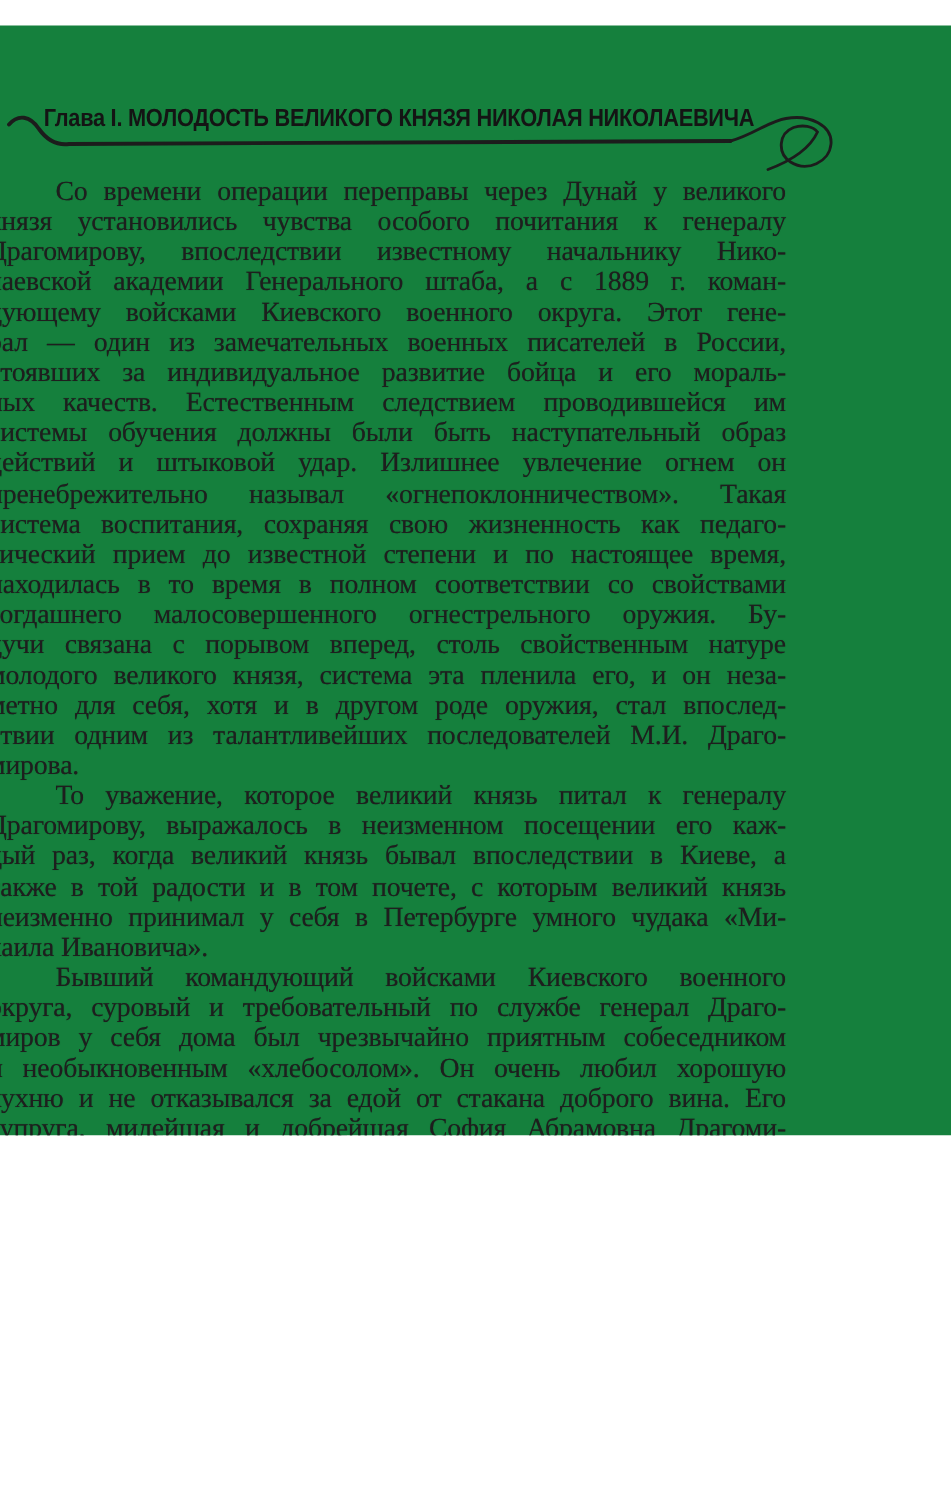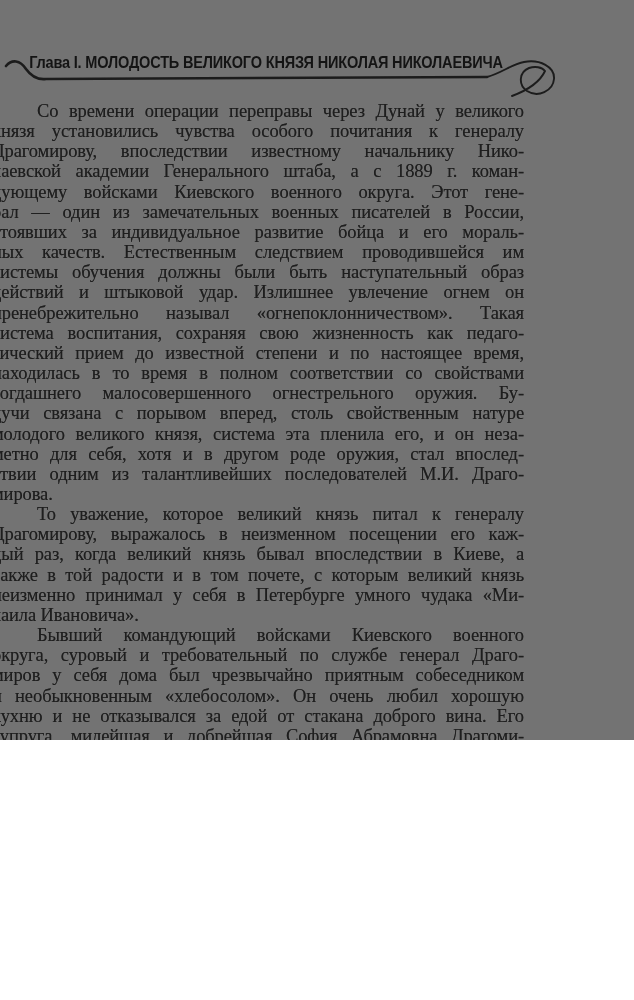--- a/index.html
+++ b/index.html
@@ -4,23 +4,24 @@
 <style>
   html, body {
     margin: 0;
     padding: 0;
     background: #ffffff;
   }
   .page {
     position: relative;
     width: 634px;
     height: 740px;
-    background: #737373;
+    background: #15803d;
     overflow: hidden;
     color: #1d1d1d;
+    margin-top: 17px;
   }
   .chapter-title {
     position: absolute;
     top: 53px;
     left: -8px;
     width: 548px;
     text-align: center;
     font-family: "Liberation Sans", sans-serif;
     font-weight: 700;
     font-size: 16.5px;

